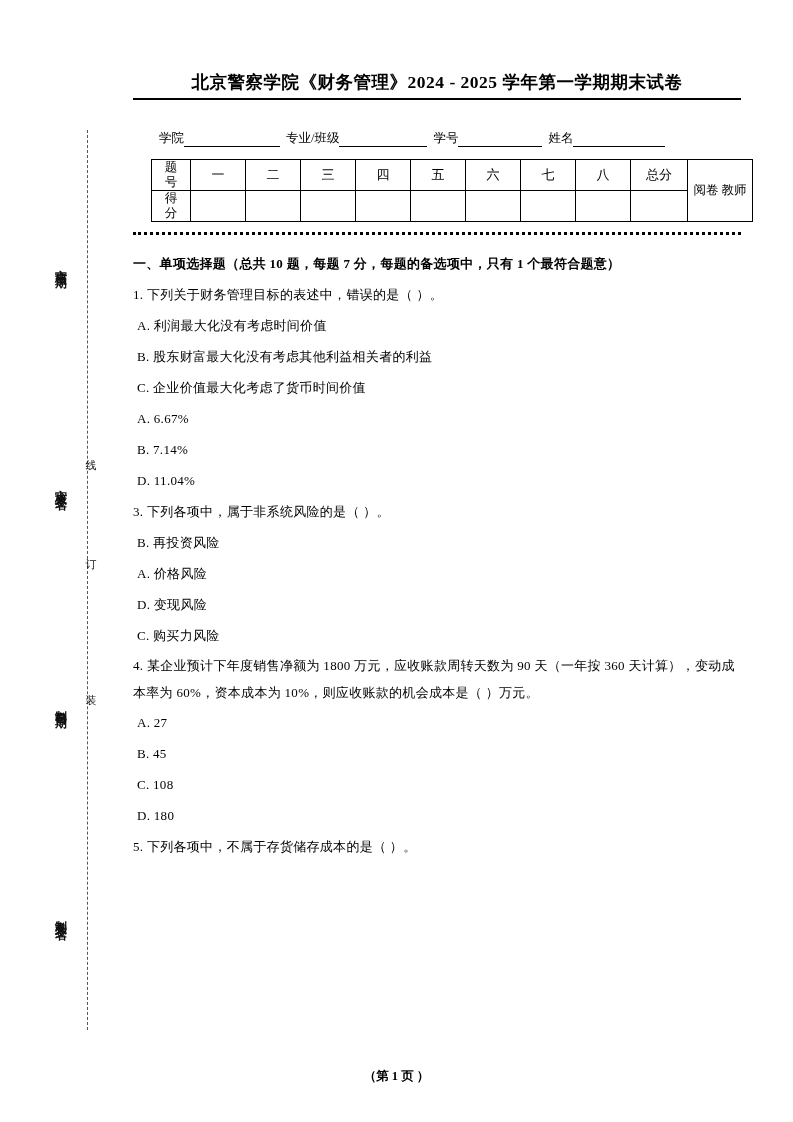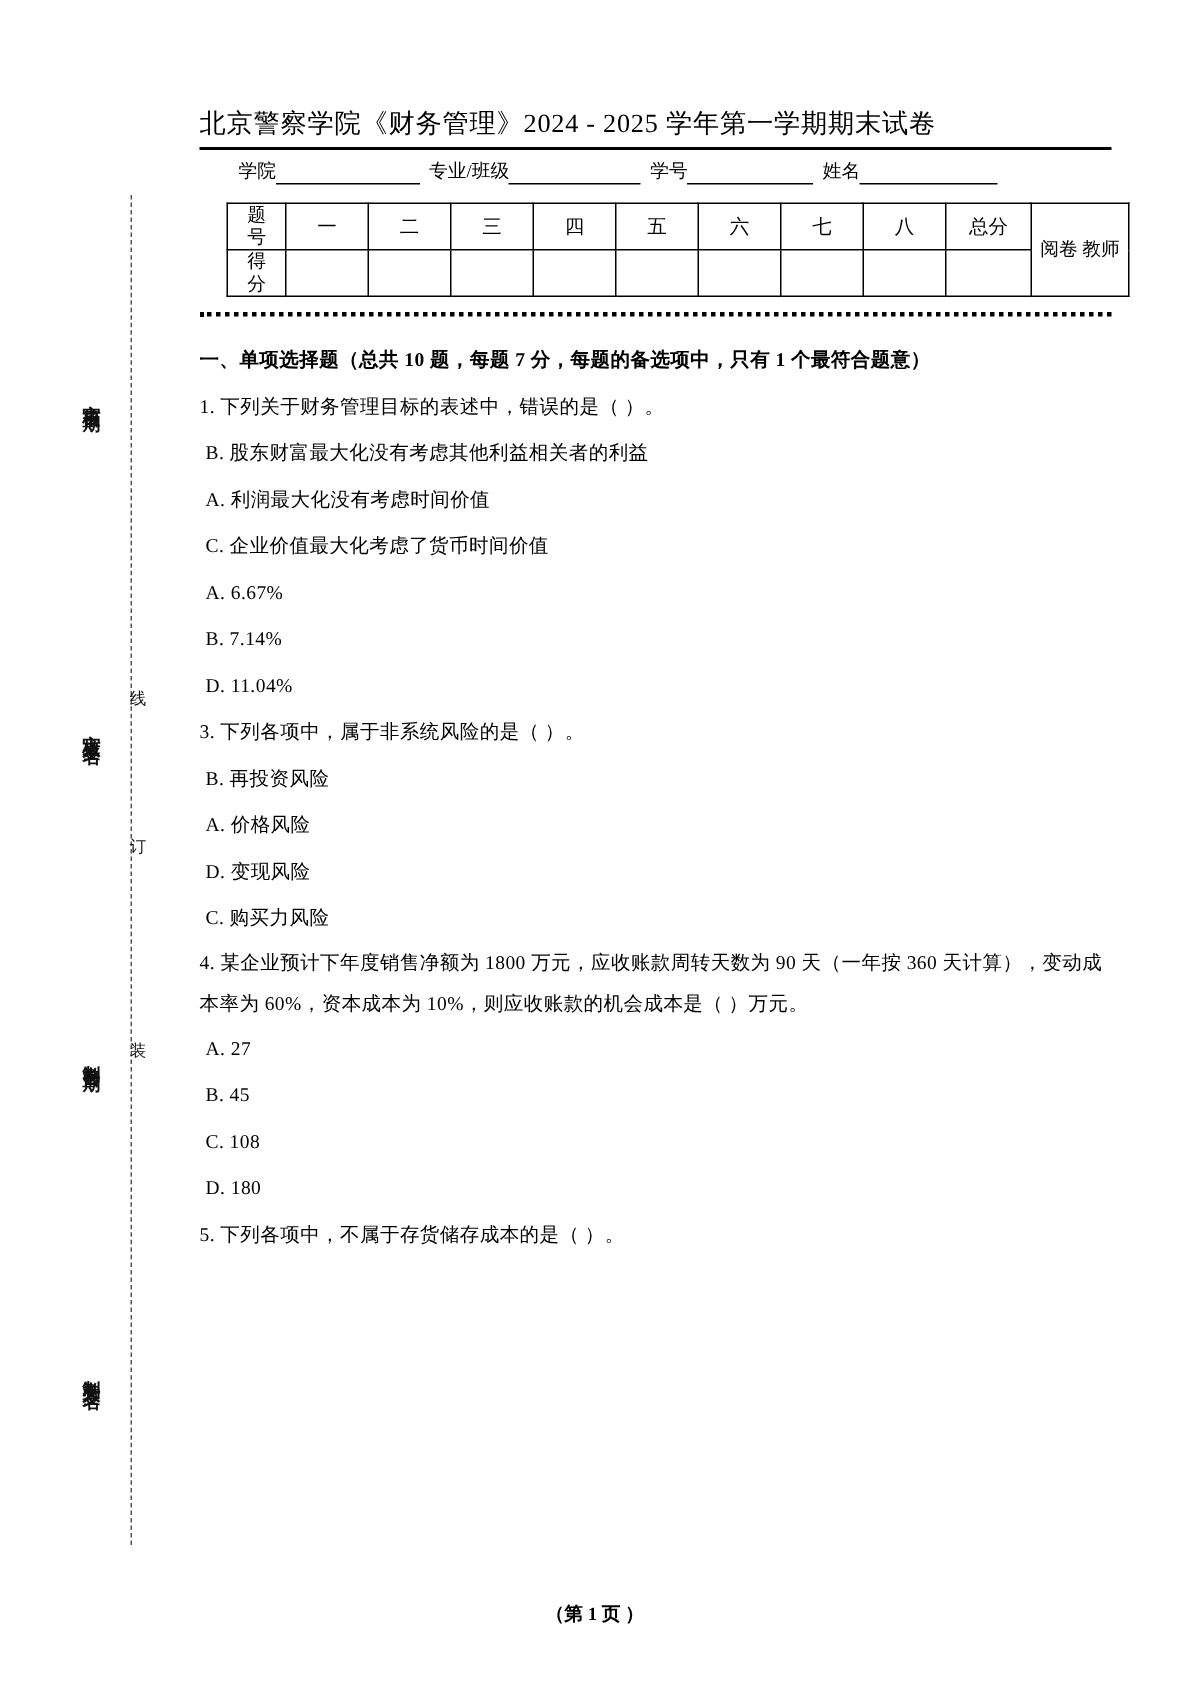--- a/index.html
+++ b/index.html
@@ -51,29 +51,30 @@
   
   .sheet {
     position: absolute;
     left: 133px;
     top: 70px;
     width: 608px;
   }
 
   .title {
     font-size: 17.5px;
-    font-weight: normal;
+    font-weight: bold;
+    text-align: center;
     letter-spacing: 0.5px;
     padding-bottom: 4px;
     border-bottom: 2px solid #000;
     margin-bottom: 0;
   }
 
   .idrow {
-    margin-top: 6px;
+    margin-top: 30px;
     font-size: 12.5px;
     display: flex;
     align-items: center;
     padding-left: 26px;
     padding-right: 2px;
   }
   .idrow .fld {
     display: flex;
     align-items: flex-end;
     margin-right: 6px;
@@ -227,22 +228,22 @@
   </tbody>
     </table>
 
   <div class="dotted-sep"></div>
 
   <div class="body-text">
 
     <p class="para bold">一、单项选择题（总共 10 题，每题 7 分，每题的备选项中，只有 1 个最符合题意）</p>
 
     <p class="para">1. 下列关于财务管理目标的表述中，错误的是（    ）。</p>
+    <p class="para opt">A. 利润最大化没有考虑时间价值</p>
     <p class="para opt">B. 股东财富最大化没有考虑其他利益相关者的利益</p>
-    <p class="para opt">A. 利润最大化没有考虑时间价值</p>
     <p class="para opt">C. 企业价值最大化考虑了货币时间价值</p>
 
     <p class="para opt">A. 6.67%</p>
     <p class="para opt">B. 7.14%</p>
     <p class="para opt">D. 11.04%</p>
 
     <p class="para">3. 下列各项中，属于非系统风险的是（    ）。</p>
     <p class="para opt">B. 再投资风险</p>
     <p class="para opt">A. 价格风险</p>
     <p class="para opt">D. 变现风险</p>

